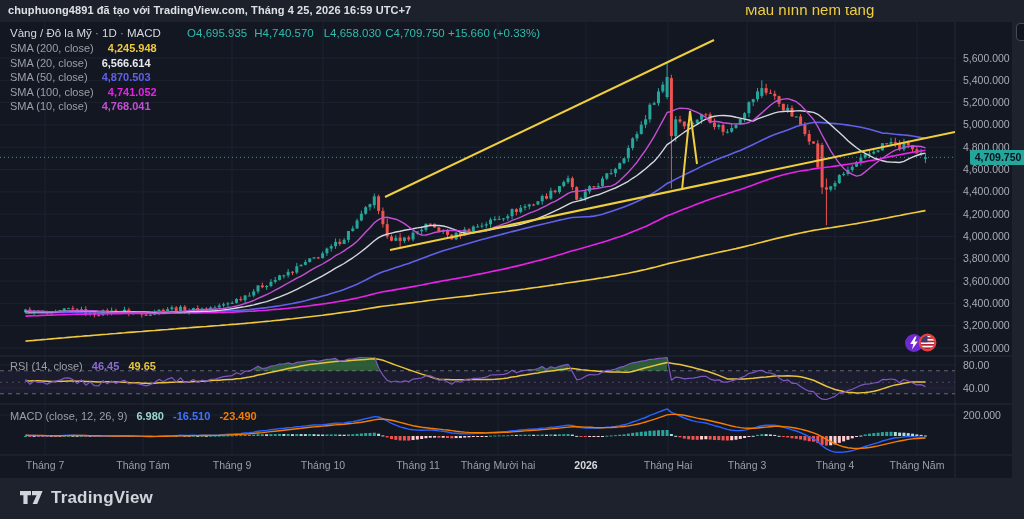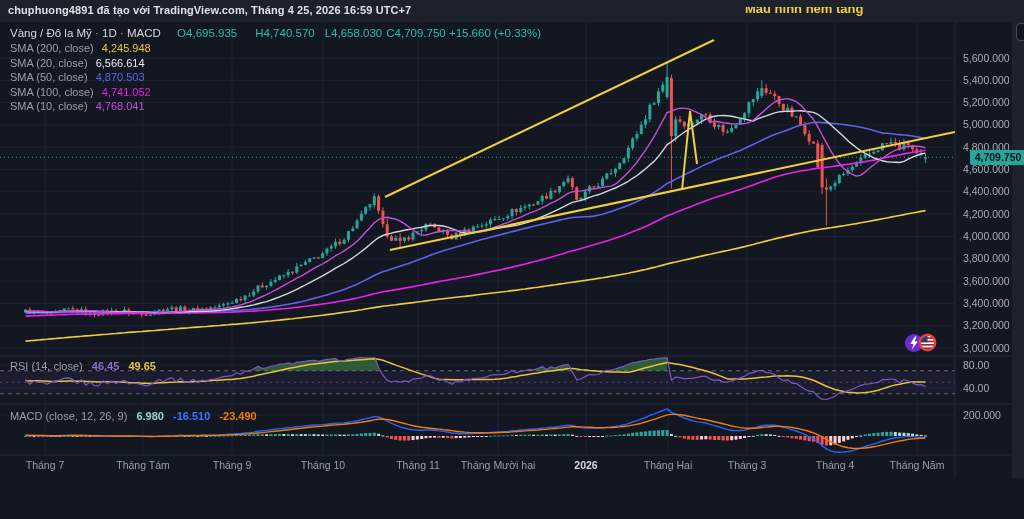--- a/index.html
+++ b/index.html
@@ -14,26 +14,26 @@
   #footer .brand { font-size:17px; font-weight:700; color:#d2d4dc; letter-spacing:.2px; }
   svg#cv { position:absolute; left:0; top:0; z-index:1; }
   .ovl { position:absolute; z-index:4; }
   #legend { left:10px; top:26px; font-size:11.5px; white-space:nowrap; }
   #legend .trow { height:15px; line-height:15px; }
   .ttl { color:#d8d9df; font-weight:400; }
   .dim { color:#9d9fa8; }
   .tealv { color:#2fbcae; }
   .smarow { height:14.6px; line-height:14.6px; font-size:11px; }
   .smarow .lbl { color:#9d9fa8; }
-  .smarow .val { font-weight:400; margin-left:8px; }
+  .smarow .val { font-weight:700; margin-left:14px; }
   #rsileg { left:10px; top:360px; font-size:11px; white-space:nowrap; }
   #macdleg { left:10px; top:410px; font-size:11px; white-space:nowrap; }
   .ivall { font-weight:700; margin-left:6px; }
   #anno { left:745px; top:7px; width:170px; height:13px; overflow:hidden; }
-  #anno span { display:block; margin-top:-6px; font-size:13px; font-weight:700; color:#f0cf3e; white-space:nowrap; }
+  #anno span { display:block; margin-top:-6px; font-size:15px; font-weight:400; color:#f0cf3e; white-space:nowrap; }
   #usdbtn { left:1016px; top:23px; width:72px; height:18px; background:#10141f; border:1px solid #454a57;
     border-radius:4px; color:#e3e4e9; font-size:11px; font-weight:700; text-align:center; line-height:16px; cursor:pointer; }
   #pricetag { left:956px; top:150px; width:56px; height:15px; background:#26a69a; border-radius:2px;
     color:#07131f; font-size:10.5px; font-weight:700; text-align:center; line-height:15px;margin-left:14px; }
   .badge { position:absolute; z-index:4; border-radius:50%; }
   #badge-bolt { left:905px; top:334px; width:18px; height:18px; background:#6e2ad1; }
   #badge-flag { left:918px; top:333px; width:19px; height:19px; }
 </style>
 </head>
 <body>
@@ -778,21 +778,21 @@
       </g>
     </svg>
 
   <div id="legend" class="ovl">
     <div class="trow">
       <span class="ttl">Vàng / Đô la Mỹ</span>
       <span class="dim">·</span>
       <span class="ttl">1D</span>
       <span class="dim">·</span>
       <span class="ttl">MACD</span>
-      <span id="ohlc-slot"><span class="tealv" style="margin-left: 13px;">O4,695.935</span><span class="tealv" style="margin-left: 18px;">H4,740.570</span><span class="tealv" style="margin-left: 10px;">L4,658.030</span><span class="tealv" style="margin-left: 4px;">C4,709.750</span></span>
+      <span id="ohlc-slot"><span class="tealv" style="margin-left: 23px;">O4,695.935</span><span class="tealv" style="margin-left: 7px;">H4,740.570</span><span class="tealv" style="margin-left: 10px;">L4,658.030</span><span class="tealv" style="margin-left: 4px;">C4,709.750</span></span>
       <span class="tealv">+15.660 (+0.33%)</span>
     </div>
     <div id="sma-rows">
         <div class="smarow"><span class="lbl">SMA (200, close)</span><span class="val" style="color: rgb(240, 201, 60);">4,245.948</span></div>
         <div class="smarow"><span class="lbl">SMA (20, close)</span><span class="val" style="color: rgb(232, 234, 238);">6,566.614</span></div>
         <div class="smarow"><span class="lbl">SMA (50, close)</span><span class="val" style="color: rgb(96, 96, 232);">4,870.503</span></div>
         <div class="smarow"><span class="lbl">SMA (100, close)</span><span class="val" style="color: rgb(232, 33, 232);">4,741.052</span></div>
         <div class="smarow"><span class="lbl">SMA (10, close)</span><span class="val" style="color: rgb(196, 79, 214);">4,768.041</span></div>
       </div>
   </div>
@@ -838,14 +838,23 @@
         <rect x="2" y="11" width="15" height="1.7" fill="#b22234"></rect>
         <rect x="2" y="14.4" width="15" height="1.7" fill="#b22234"></rect>
         <rect x="2" y="2.5" width="7.5" height="6.8" fill="#3c3b6e"></rect>
       </g>
       <circle cx="9.5" cy="9.5" r="7.8" fill="none" stroke="#e8413c" stroke-width="2.2"></circle>
     </svg>
   </div>
 
   <div id="rightstrip"></div>
 
+  <div id="footer">
+    <div class="brandwrap">
+      <svg width="23" height="21" viewBox="0 0 23 21">
+        <path d="M0,4 H11 V8.2 H7.6 V17 H3.4 V8.2 H0 Z" fill="#d2d4dc"></path>
+        <path d="M12,4 H22.6 L17.2,17 H12.6 L16.6,8.2 H12 Z" fill="#d2d4dc"></path>
+      </svg>
+      <span class="brand">TradingView</span>
+    </div>
+  </div>
 
 </div>
 
 </body></html>

